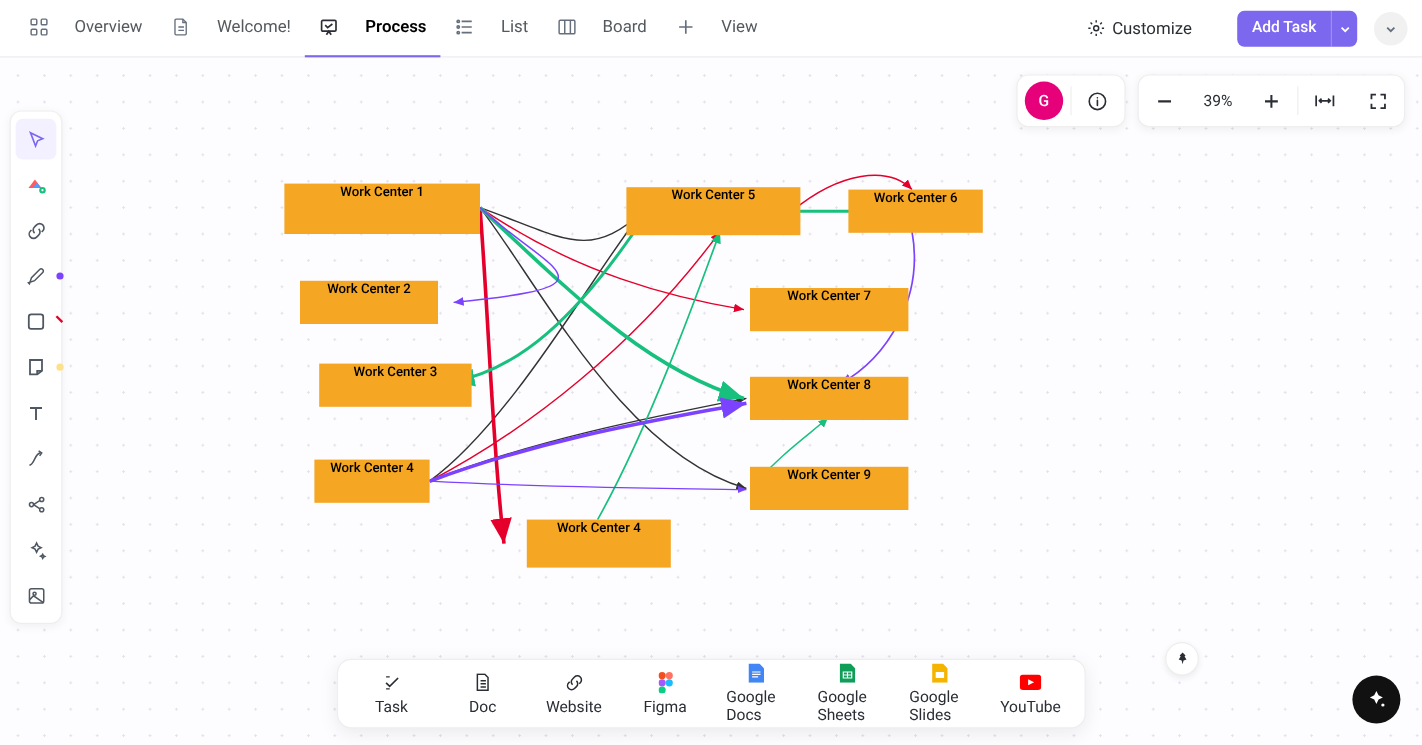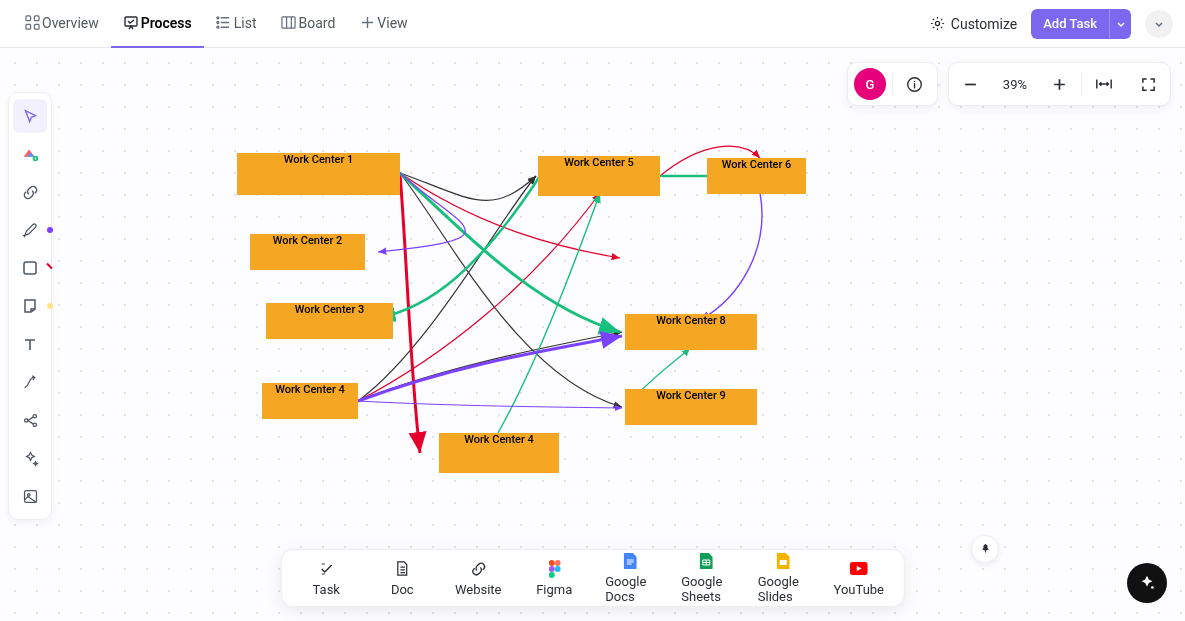--- a/index.html
+++ b/index.html
@@ -1,26 +1,26 @@
 <!DOCTYPE html>
 <html><head>
 <meta charset="utf-8">
 <style>
   * { box-sizing: border-box; margin: 0; padding: 0; font-family: -apple-system, BlinkMacSystemFont, "Segoe UI", Roboto, sans-serif; }
   body { width: 1185px; height: 621px; overflow: hidden; background: #fff; position: relative; }
 
   
   .topbar { height: 48px; border-bottom: 1px solid #e8e8e8; display: flex; align-items: center; padding: 0 12px; gap: 4px; }
   .tabs { display: flex; align-items: center; gap: 0; }
-  .tab { display: flex; align-items: center; gap: 2px; padding: 0 12px; height: 48px; font-size: 14px; color: #54595e; cursor: pointer; border-bottom: 2px solid transparent; }
+  .tab { display: flex; align-items: center; gap: 22px; padding: 0 12px; height: 48px; font-size: 14px; color: #54595e; cursor: pointer; border-bottom: 2px solid transparent; }
   .tab.active { color: #000; font-weight: 600; border-bottom-color: #7b68ee; }
   .tab .ticon { width: 16px; height: 16px; display: inline-flex; align-items: center; justify-content: center; }
   .spacer { flex: 1; }
   .customize { display: flex; align-items: center; gap: 6px; font-size: 14px; color: #2a2e34; padding: 0 10px; cursor: pointer; }
-  .addtask { display: flex; align-items: center; background: #7b68ee; color: #fff; border-radius: 6px; height: 30px; overflow: hidden; margin-left: 0; }
+  .addtask { display: flex; align-items: center; background: #7b68ee; color: #fff; border-radius: 6px; height: 30px; overflow: hidden; margin-left: 24px; }
   .addtask .lbl { padding: 0 12px; font-size: 13px; font-weight: 500; }
   .addtask .chev { width: 22px; height: 30px; display: flex; align-items: center; justify-content: center; border-left: 1px solid rgba(255,255,255,0.25); }
   .more-round { width: 28px; height: 28px; border-radius: 50%; background: #f1f1f1; display: flex; align-items: center; justify-content: center; margin-left: 10px; cursor: pointer; }
 
   
   .canvas { position: absolute; top: 48px; left: 0; right: 0; bottom: 0; background: #fdfcff; background-image: radial-gradient(#e3e1e9 1px, transparent 1px); background-size: 22px 22px; background-position: 4px 4px; overflow: hidden; }
 
   
   .left-toolbar { position: absolute; top: 44px; left: 8px; background: #fff; border: 1px solid #eee; border-radius: 10px; box-shadow: 0 2px 8px rgba(0,0,0,0.05); padding: 6px 4px; display: flex; flex-direction: column; gap: 4px; width: 44px; align-items: center; }
   .tool { width: 34px; height: 34px; border-radius: 6px; display: flex; align-items: center; justify-content: center; cursor: pointer; color: #4f5762; position: relative; }
@@ -58,20 +58,30 @@
     <div class="tab">
       <span class="ticon">
         <svg width="15" height="15" viewBox="0 0 16 16" fill="none" stroke="#656f7d" stroke-width="1.3">
             <rect x="1" y="1" width="5" height="5" rx="1"></rect>
             <rect x="10" y="1" width="5" height="5" rx="1"></rect>
             <rect x="1" y="10" width="5" height="5" rx="1"></rect>
             <rect x="10" y="10" width="5" height="5" rx="1"></rect>
           </svg>
       </span>
       <span>Overview</span>
+    </div>
+    <div class="tab">
+      <span class="ticon">
+        <svg width="15" height="15" viewBox="0 0 16 16" fill="none" stroke="#656f7d" stroke-width="1.2">
+            <path d="M4 1h6l3 3v10a1 1 0 0 1-1 1H4a1 1 0 0 1-1-1V2a1 1 0 0 1 1-1z"></path>
+            <path d="M10 1v3h3"></path>
+            <path d="M6 8h5M6 11h5"></path>
+          </svg>
+      </span>
+      <span>Welcome!</span>
     </div>
     <div class="tab active">
       <span class="ticon">
         <svg width="16" height="16" viewBox="0 0 16 16" fill="none" stroke="#2a2e34" stroke-width="1.4">
             <rect x="2" y="2" width="12" height="9" rx="1"></rect>
             <path d="M6 14l2-3 2 3"></path>
             <path d="M5 6l2 2 4-3"></path>
           </svg>
       </span>
       <span>Process</span>
@@ -179,25 +189,28 @@
       </div>
     <div class="node" style="left:266px;top:255px;width:127px;height:36px">
         <span>Work Center 3</span>
       </div>
     <div class="node" style="left:262px;top:335px;width:96px;height:36px">
         <span>Work Center 4</span>
       </div>
     <div class="node" style="left:439px;top:385px;width:120px;height:40px">
         <span>Work Center 4</span>
       </div>
-    <div class="node" style="left:538px;top:108px;width:122px;height:40px">
+    <div class="node" style="left:522px;top:108px;width:145px;height:40px">
         <span>Work Center 5</span>
       </div>
-    <div class="node" style="left:707px;top:110px;width:99px;height:36px">
+    <div class="node" style="left:707px;top:110px;width:112px;height:36px">
         <span>Work Center 6</span>
+      </div>
+    <div class="node" style="left:625px;top:192px;width:132px;height:36px">
+        <span>Work Center 7</span>
       </div>
     <div class="node" style="left:625px;top:266px;width:132px;height:36px">
         <span>Work Center 8</span>
       </div>
     <div class="node" style="left:625px;top:341px;width:132px;height:36px">
         <span>Work Center 9</span>
       </div>
   </div>
 
   <div class="left-toolbar">

